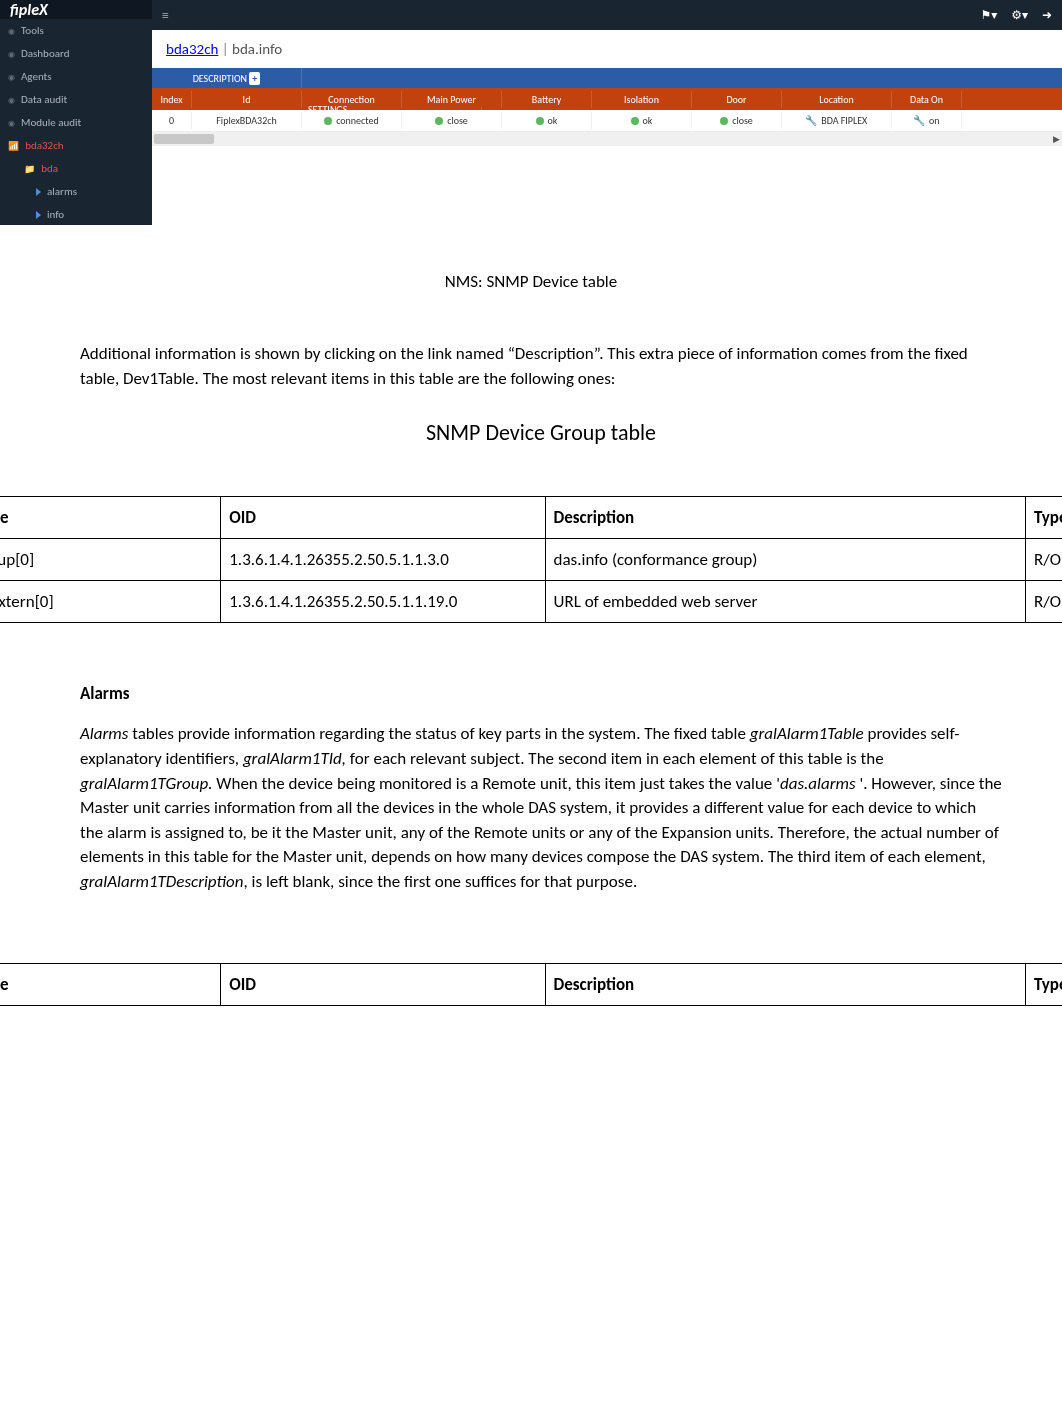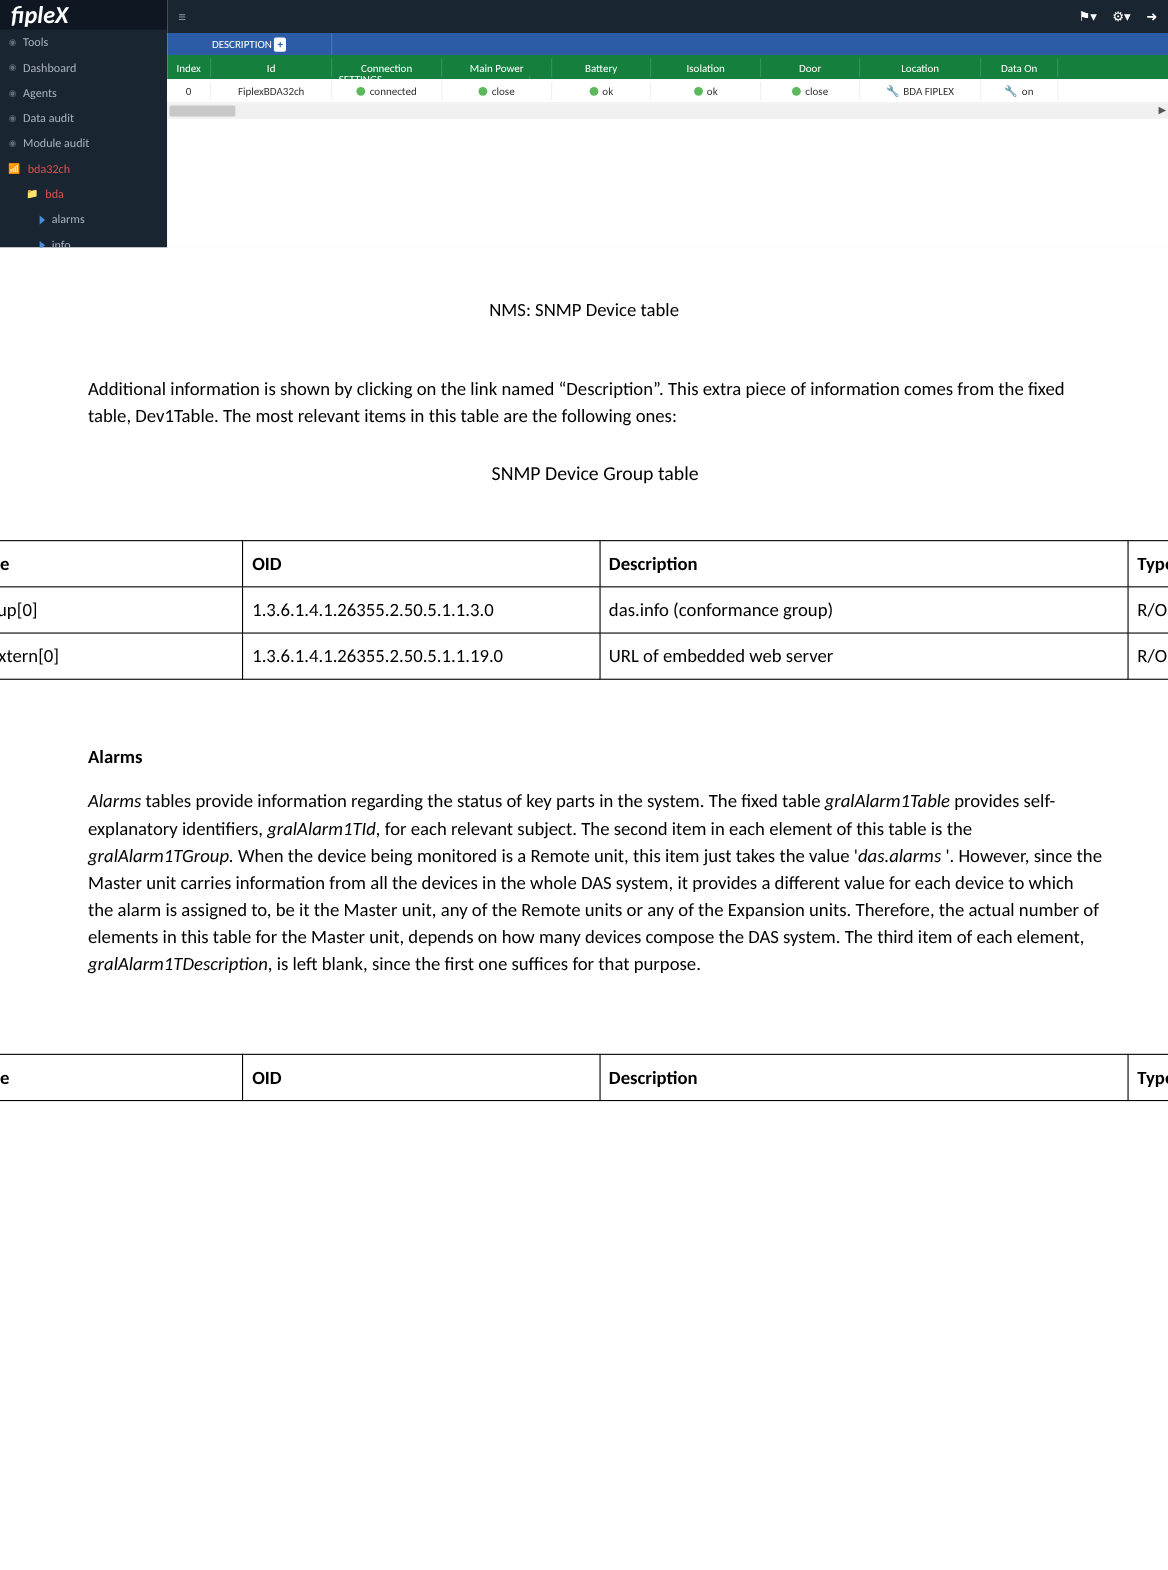--- a/index.html
+++ b/index.html
@@ -2,39 +2,39 @@
 <html><head>
 <meta charset="utf-8">
 <style>
   * { box-sizing: border-box; margin: 0; padding: 0; }
   body { font-family: Calibri, Arial, sans-serif; font-size: 17px; color: #000; background: #fff; width: 1062px; }
 
   
   .app { display: flex; height: 225px; background: #f5f5f5; overflow: hidden; }
   .sidebar { width: 152px; background: #1a2532; color: #aab3bd; font-size: 11px; display: flex; flex-direction: column; }
   .logo-row { background: #0f1722; height: 30px; display: flex; align-items: center; padding-left: 10px; }
-  .logo-text { color: #fff; font-weight: bold; font-size: 22px; font-style: italic; }
+  .logo-text { color: #fff; font-weight: bold; font-size: 16px; font-style: italic; }
   .sb-item { padding: 5px 8px; display: flex; align-items: center; gap: 6px; cursor: pointer; }
   .sb-item.red { color: #d9534f; }
   .sb-sub { padding-left: 24px; }
   .sb-sub2 { padding-left: 36px; }
   .tri { display: inline-block; width: 0; height: 0; border-top: 4px solid transparent; border-bottom: 4px solid transparent; border-left: 5px solid #4a90d9; }
 
   .main { flex: 1; background: #fff; display: flex; flex-direction: column; }
   .topbar { height: 30px; background: #1a2532; display: flex; align-items: center; justify-content: space-between; padding: 0 10px; color: #fff; font-size: 12px; }
   .ham { color: #8a93a0; font-size: 14px; }
   .top-icons { display: flex; gap: 14px; }
 
   .bc { padding: 10px 14px; font-size: 15px; color: #337ab7; }
   .bc .sep { color: #888; }
   .bc .cur { color: #555; }
 
   .grid { font-size: 10px; }
   .ghead { display: flex; background: #2b5ca5; color: #fff; height: 20px; }
-  .ghead2 { display: flex; background: #15803d; color: #fff; height: 22px; align-items: center; }
+  .ghead2 { display: flex; background: #c2410c; color: #fff; height: 22px; align-items: center; }
   .gcell { padding: 2px 6px; border-right: 1px solid rgba(255,255,255,0.15); display: flex; align-items: center; justify-content: center; }
   .grow { display: flex; height: 22px; align-items: center; border-bottom: 1px solid #eee; background: #fff; }
   .grow .gcell { color: #333; border-right: 1px solid #f0f0f0; font-size: 10px; }
   .dot { width: 8px; height: 8px; border-radius: 50%; background: #5cb85c; display: inline-block; margin-right: 4px; }
   .wrench { color: #888; margin-right: 3px; font-size: 10px; }
   .hscroll { height: 14px; background: #f0f0f0; position: relative; }
   .hsthumb { position: absolute; left: 2px; top: 2px; height: 10px; width: 60px; background: #c8c8c8; border-radius: 2px; }
   .hsrarr { position: absolute; right: 2px; top: 1px; font-size: 9px; color: #555; }
 
   
@@ -49,21 +49,21 @@
   .c-pwr { width: 70px; }
   .c-desc-hdr { width: 150px; justify-content: center; }
   .c-stat-hdr { width: 480px; }
   .c-set-hdr { width: 180px; margin-top: 39px; }
 
   
   .doc { padding: 0 60px 40px 80px; }
   .cap { text-align: center; margin: 46px 0 50px; font-size: 17px; }
   .para { margin: 12px 0 28px; line-height: 1.45; }
   .h3 { font-weight: bold; margin: 60px 0 18px; font-size: 17px; }
-  .tbl-title { text-align: center; margin: 26px 0 10px; font-size: 18px; }
+  .tbl-title { text-align: center; margin: 26px 0 10px; font-size: 22px; }
   table.dt { border-collapse: collapse; width: 100%; margin: 0 0 10px; font-size: 17px; }
   table.dt-full { width: calc(100% + 140px); margin-left: -80px; }
   table.dt th, table.dt td { border: 1px solid #000; padding: 10px 8px; text-align: left; vertical-align: middle; }
   table.dt th { font-weight: bold; }
   .ital { font-style: italic; }
 </style>
 </head>
 <body>
 
 <div class="app">
@@ -111,20 +111,25 @@
       </div>
   </div>
   <div class="main">
     <div class="topbar">
       <span class="ham">≡</span>
       <div class="top-icons">
         <span>⚑▾</span>
         <span>⚙▾</span>
         <span>➜</span>
       </div>
+    </div>
+    <div class="bc">
+      <a href="#">bda32ch</a>
+      <span class="sep"> | </span>
+      <span class="cur">bda.info</span>
     </div>
     <div class="grid">
       <div class="ghead">
         <div class="gcell c-desc-hdr">
           <span>DESCRIPTION</span>&nbsp;
           <span style="background:#fff;color:#2b5ca5;font-weight:bold;padding:0 3px;border-radius:2px;">+</span>
         </div>
         <div class="gcell c-set-hdr" style="justify-content:flex-start;">SETTINGS</div>
       </div>
       <div class="ghead2">

